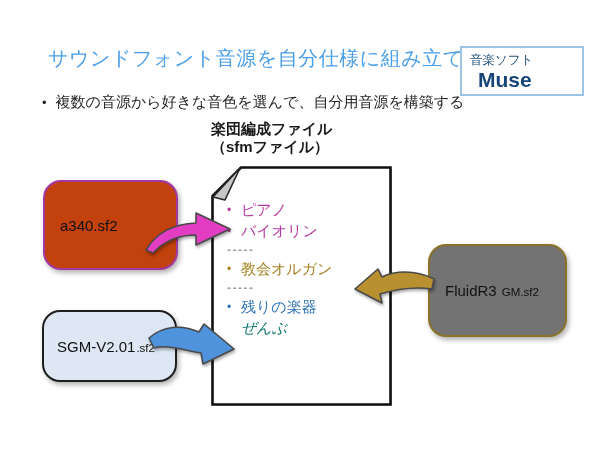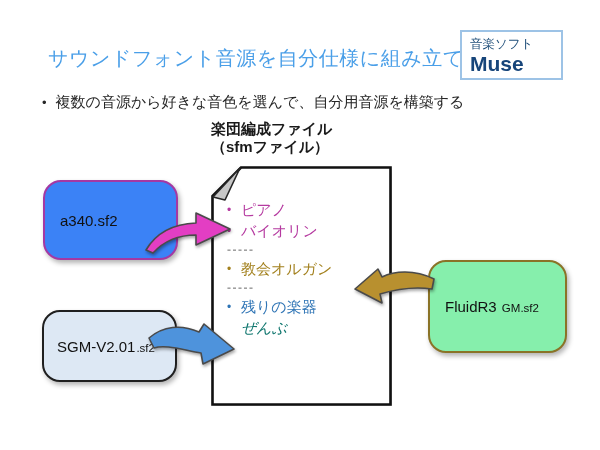--- a/index.html
+++ b/index.html
@@ -9,25 +9,25 @@
     position:relative; width:600px; height:450px; background:#ffffff;
     overflow:hidden; margin:0 auto;
   }
   .abs { position:absolute; }
 
   .title {
     left:48px; top:45px; font-size:20px; color:#4A9FE8; letter-spacing:0.5px;
     white-space:nowrap;
   }
   .muse-badge {
-    left:460px; top:30px; width:103px; height:50px;
+    left:460px; top:46px; width:124px; height:50px;
     background:#ffffff; border:2px solid #9DC3E6;
   }
   .muse-label { margin:4px 0 0 8px; font-size:12.5px; color:#1F4E79; }
-  .muse-name  { margin:-1px 0 0 8px; font-size:21px; font-weight:bold; color:#17457A; }
+  .muse-name  { margin:-1px 0 0 16px; font-size:21px; font-weight:bold; color:#17457A; }
 
   .bullet-line { left:42px; top:93px; font-size:15px; color:#262626; white-space:nowrap; }
   .bullet-line .bchar { margin-right:9px; font-size:13px; }
 
   .doc-heading {
     left:211px; top:120px; width:181px; 
     font-size:15px; font-weight:bold; color:#1a1a1a; line-height:17.5px;
   }
 
   .doc-svg { left:211px; top:166px; }
@@ -35,23 +35,23 @@
   .row { white-space:nowrap; }
   .row.item, .row.continuation { height:21px; line-height:18px; font-size:15px; }
   .row.divider { height:17px; line-height:15px; font-size:12px; font-weight:bold; letter-spacing:1.5px; }
   .row .dot { display:inline-block; width:14px; font-size:12px; vertical-align:1px; }
 
   .src-box {
     border-radius:18px; box-shadow:2px 3px 5px rgba(0,0,0,0.30);
     display:flex; align-items:center; padding-left:15px;
     font-size:15px; color:#111; white-space:nowrap;
   }
-  .box-a340  { left:43px;  top:180px; width:135px; height:80px; background:#3b82f6; border:2.5px solid #A438A3; }
+  .box-a340  { left:43px;  top:180px; width:135px; height:90px; background:#c2410c; border:2.5px solid #A438A3; }
   .box-sgm   { left:42px;  top:310px; width:135px; height:72px; background:#DDE8F4; border:2.5px solid #1F1F1F; padding-left:13px; }
-  .box-fluid { left:428px; top:260px; width:139px; height:93px; background:#86efac; border:2.5px solid #8A7327; }
+  .box-fluid { left:428px; top:244px; width:139px; height:93px; background:#737373; border:2.5px solid #8A7327; }
   .sf-small { font-size:11.5px; margin-left:1px; }
 
   .arrow { filter:drop-shadow(1px 2px 1.5px rgba(0,0,0,0.35)); }
   .arrow path { stroke:#4A4A4A; stroke-width:1.6; stroke-linejoin:round; }
   .arrow-pink { left:142px; top:208px; }
   .arrow-blue { left:145px; top:322px; }
   .arrow-gold { left:352px; top:263px; }
 </style>
 </head>
 <body>

